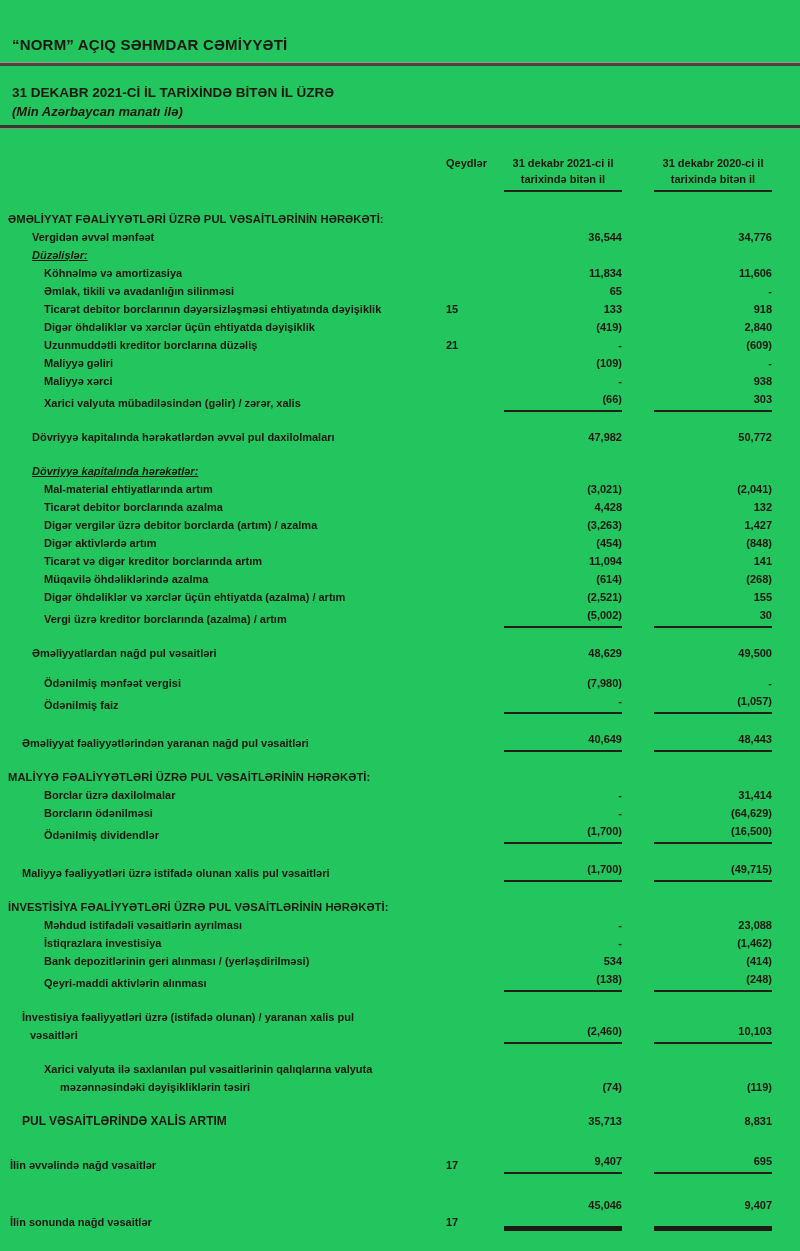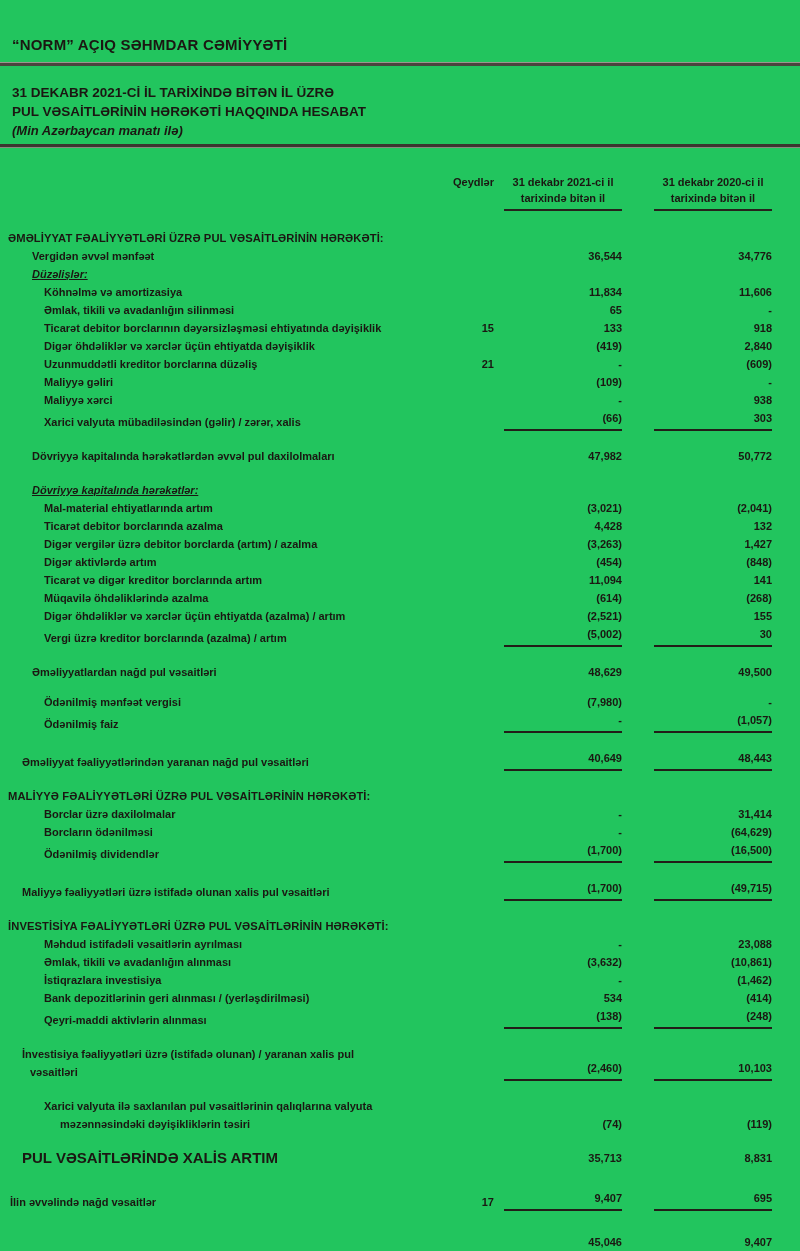--- a/index.html
+++ b/index.html
@@ -49,21 +49,21 @@
     margin: 4px 0 0 -8px;
     width: 800px;
     border-top: 3px solid #3b362f;
     border-bottom: 1px solid #8d8880;
     height: 3px;
   }
 
   
   .col-headers, .row { display: flex; }
   .c-label { flex: 1 1 auto; min-width: 0; padding-right: 6px; }
-  .c-note  { width: 48px; flex: 0 0 48px; text-align: right; font-weight: 700; margin-left: 48px; }
+  .c-note  { width: 48px; flex: 0 0 48px; text-align: left; font-weight: 700; margin-left: 48px; }
   .c-val   { width: 118px; flex: 0 0 118px; text-align: right; font-weight: 700;
              font-variant-numeric: tabular-nums; }
   .v2021 { margin-left: 10px; }
   .v2020 { margin-left: 32px; }
 
   
   .col-headers {
     margin-top: 26px;
     align-items: flex-start;
     font-size: 11px;
@@ -83,41 +83,40 @@
     align-items: flex-end;
     font-size: 11px;
     line-height: 18px;
   }
   .row .c-label { font-weight: 600; }
   .section .c-label   { font-weight: 700; font-size: 11.2px; letter-spacing: 0.1px; }
   .lvl1 .c-label      { padding-left: 24px; }
   .lvl2 .c-label      { padding-left: 36px; }
   .italic .c-label    { font-style: italic; font-weight: 700; text-decoration: underline; }
   .total .c-label     { font-weight: 700; padding-left: 22px; text-indent: -8px; }
-  .netchange .c-label { font-weight: 800; font-size: 15px; padding-left: 14px; }
+  .netchange .c-label { font-weight: 800; font-size: 12px; padding-left: 14px; }
   .flushbold .c-label { font-weight: 700; padding-left: 2px; }
   .wrap .c-label      { padding-left: 52px; text-indent: -16px; }
 
   .u-single { border-bottom: 2px solid #221e18; padding-bottom: 2px; }
   .u-thick  { border-bottom: 5px solid #1d1913; padding-bottom: 12px; }
 
   .gap-md { margin-top: 12px; justify-content: space-between; }
   .gap-lg { margin-top: 16px; }
   .gap-xl { margin-top: 22px; }
 </style>
 </head>
 <body>
 
 <div class="page">
 
   <div class="company">“NORM” AÇIQ SƏHMDAR CƏMİYYƏTİ</div>
   <div class="rule rule-top"></div>
 
   <div class="doc-title">31 DEKABR 2021-Cİ İL TARİXİNDƏ BİTƏN İL ÜZRƏ</div>
-  <div class="doc-title">PUL VƏSAİTLƏRİNİN HƏRƏKƏTİ HAQQINDA HESABAT</div>
   <div class="doc-subtitle">(Min Azərbaycan manatı ilə)</div>
   <div class="rule rule-title"></div>
 
   <div class="col-headers">
     <div class="c-label"></div>
     <div class="c-note note-h">Qeydlər</div>
     <div class="c-val v2021 year-h">
       <span>31 dekabr 2021-ci il</span><br>
       <span>tarixində bitən il</span>
     </div>
@@ -345,26 +344,20 @@
     <div class="c-val v2020"></div>
   </div>
 
   <div class="row lvl2">
     <div class="c-label">Məhdud istifadəli vəsaitlərin ayrılması</div>
     <div class="c-note"></div>
     <div class="c-val v2021">-</div>
     <div class="c-val v2020">23,088</div>
   </div>
 
-  <div class="row lvl2">
-    <div class="c-label">Əmlak, tikili və avadanlığın alınması</div>
-    <div class="c-note"></div>
-    <div class="c-val v2021">(3,632)</div>
-    <div class="c-val v2020">(10,861)</div>
-  </div>
 
   <div class="row lvl2">
     <div class="c-label">İstiqrazlara investisiya</div>
     <div class="c-note"></div>
     <div class="c-val v2021">-</div>
     <div class="c-val v2020">(1,462)</div>
   </div>
 
   <div class="row lvl2">
     <div class="c-label">Bank depozitlərinin geri alınması / (yerləşdirilməsi)</div>

